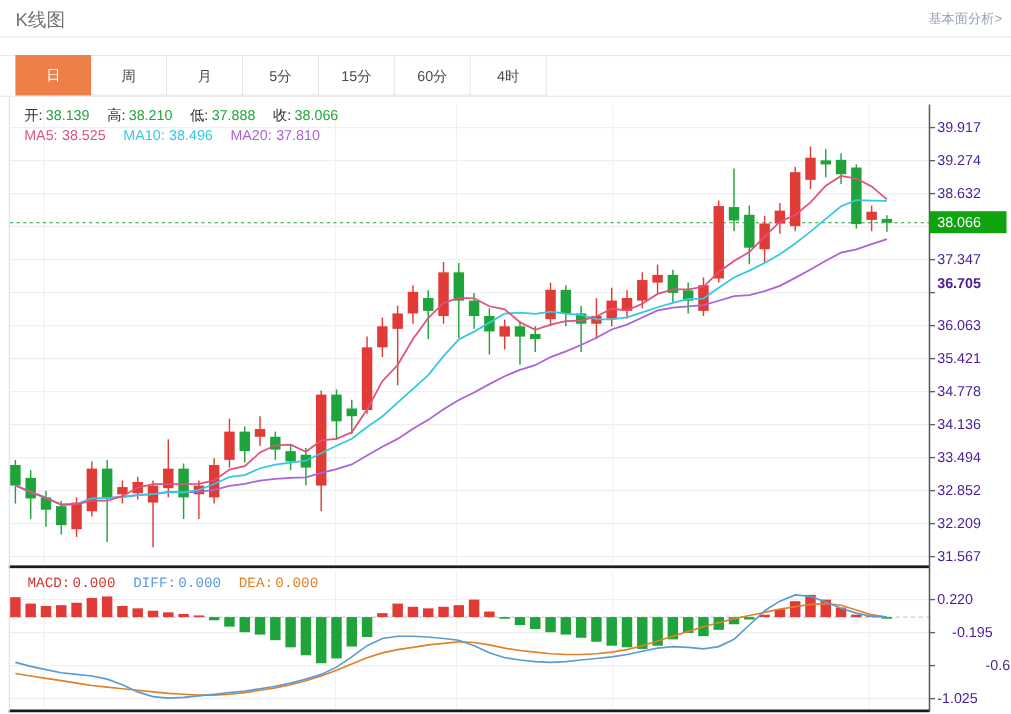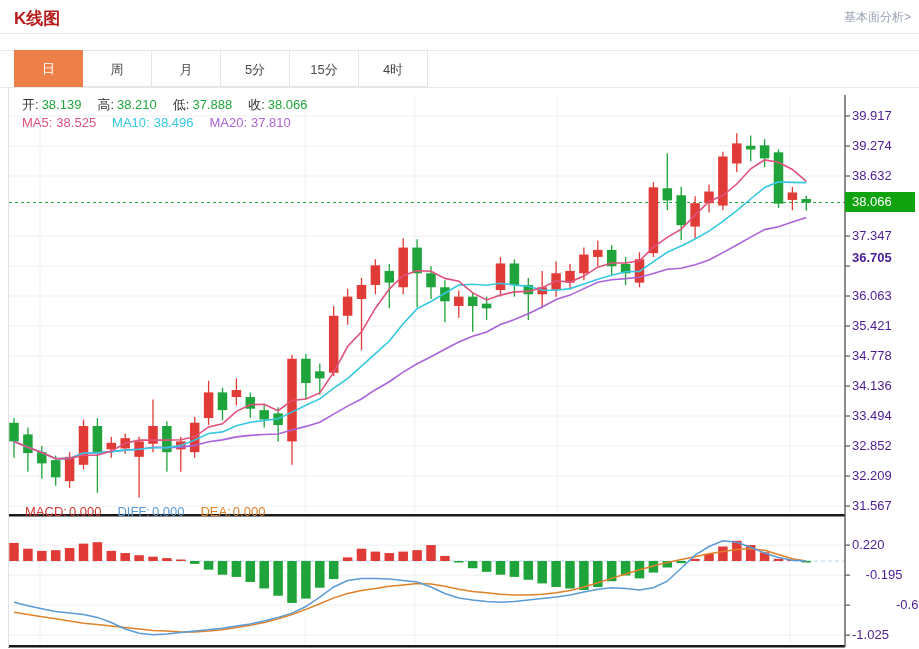--- a/index.html
+++ b/index.html
@@ -1,32 +1,32 @@
 <!DOCTYPE html>
 <html><head>
 <meta charset="utf-8">
 <style>
   html,body{margin:0;padding:0;background:#fff;width:919px;height:649px;overflow:hidden;
     font-family:"Liberation Sans","DejaVu Sans",sans-serif;}
   .abs{position:absolute;}
   #stage{position:relative;width:919px;height:649px;background:#fff;}
-  #page-title{left:14px;top:7px;font-size:17px;font-weight:700;color:#b91c1c;}
+  #page-title{left:14px;top:7px;font-size:17px;font-weight:400;color:#737373;}
   #fund-link{right:8px;top:9px;font-size:12px;color:#98a2b3;cursor:pointer;}
   #header-divider{left:0;top:33px;width:919px;height:1px;background:#e8e8e8;}
   #tabbar-topline{left:0;top:50px;width:919px;height:1px;background:#e8e8e8;}
   #tabbar-bottomline{left:0;top:87px;width:919px;height:1px;background:#e8e8e8;}
   #tabbar{left:14px;top:50px;height:37px;display:flex;}
   .tab{width:69px;height:37px;line-height:37px;text-align:center;font-size:13px;color:#4a4a4a;
     background:#fff;border:1px solid #e5e5e5;border-left:none;box-sizing:border-box;cursor:pointer;}
   .tab:first-child{border-left:1px solid #e5e5e5;}
   .tab.active{color:#fff;border:none;}
   #chart-left-border{left:8px;top:88px;width:1px;height:559px;background:#e0e0e0;}
   #quote-row{left:22px;top:96px;font-size:13px;white-space:nowrap;}
   #ma-row{left:22px;top:115px;font-size:13px;white-space:nowrap;text-align:center;}
-  #macd-row{left:25px;top:504px;font-size:13px;white-space:nowrap;}
+  #macd-row{left:25px;top:523px;font-size:13px;white-space:nowrap;font-family:Liberation Mono, monospace;}
   .lg-item{margin-right:16px;}
   .lg-item .lbl{margin-right:3px;}
   #price-badge{left:845px;height:20px;width:70px;line-height:20px;color:#fff;font-size:13px;
     padding-left:7px;box-sizing:border-box;}
   .tick-label{left:852px;width:64px;height:18px;line-height:18px;font-size:13px;color:#4c1d95;}
   #chart-svg{left:0;top:0;}
 </style>
 </head>
 <body>
 
@@ -267,20 +267,21 @@
   <div id="fund-link" class="abs">基本面分析&gt;</div>
   <div id="header-divider" class="abs"></div>
 
   <div id="tabbar-topline" class="abs"></div>
   <div id="tabbar" class="abs">
       <div class="tab active" style="background: rgb(237, 128, 72);">日</div>
       <div class="tab">周</div>
       <div class="tab">月</div>
       <div class="tab">5分</div>
       <div class="tab">15分</div>
+      <div class="tab">60分</div>
       <div class="tab">4时</div>
     </div>
   <div id="tabbar-bottomline" class="abs"></div>
 
   <div id="chart-left-border" class="abs"></div>
 
   <div id="quote-row" class="abs"><span class="lg-item"><span class="lbl" style="margin-right: 3px; color: rgb(51, 51, 51);">开:</span><span style="color: rgb(33, 165, 60);">38.139</span></span><span class="lg-item"><span class="lbl" style="margin-right: 3px; color: rgb(51, 51, 51);">高:</span><span style="color: rgb(33, 165, 60);">38.210</span></span><span class="lg-item"><span class="lbl" style="margin-right: 3px; color: rgb(51, 51, 51);">低:</span><span style="color: rgb(33, 165, 60);">37.888</span></span><span class="lg-item"><span class="lbl" style="margin-right: 3px; color: rgb(51, 51, 51);">收:</span><span style="color: rgb(33, 165, 60);">38.066</span></span></div>
   <div id="ma-row" class="abs"><span class="lg-item"><span class="lbl" style="margin-right: 4px; color: rgb(224, 81, 124);">MA5:</span><span style="color: rgb(224, 81, 124);">38.525</span></span><span class="lg-item"><span class="lbl" style="margin-right: 4px; color: rgb(53, 200, 224);">MA10:</span><span style="color: rgb(53, 200, 224);">38.496</span></span><span class="lg-item"><span class="lbl" style="margin-right: 4px; color: rgb(171, 99, 216);">MA20:</span><span style="color: rgb(171, 99, 216);">37.810</span></span></div>
   <div id="macd-row" class="abs"><span class="lg-item"><span class="lbl" style="margin-right: 2px; color: rgb(208, 55, 48);">MACD:</span><span style="color: rgb(208, 55, 48);">0.000</span></span><span class="lg-item"><span class="lbl" style="margin-right: 2px; color: rgb(91, 155, 213);">DIFF:</span><span style="color: rgb(91, 155, 213);">0.000</span></span><span class="lg-item"><span class="lbl" style="margin-right: 2px; color: rgb(224, 129, 42);">DEA:</span><span style="color: rgb(224, 129, 42);">0.000</span></span></div>
 

